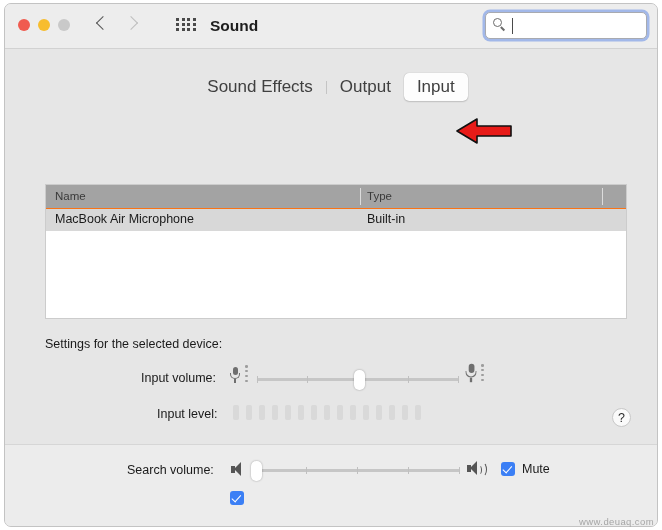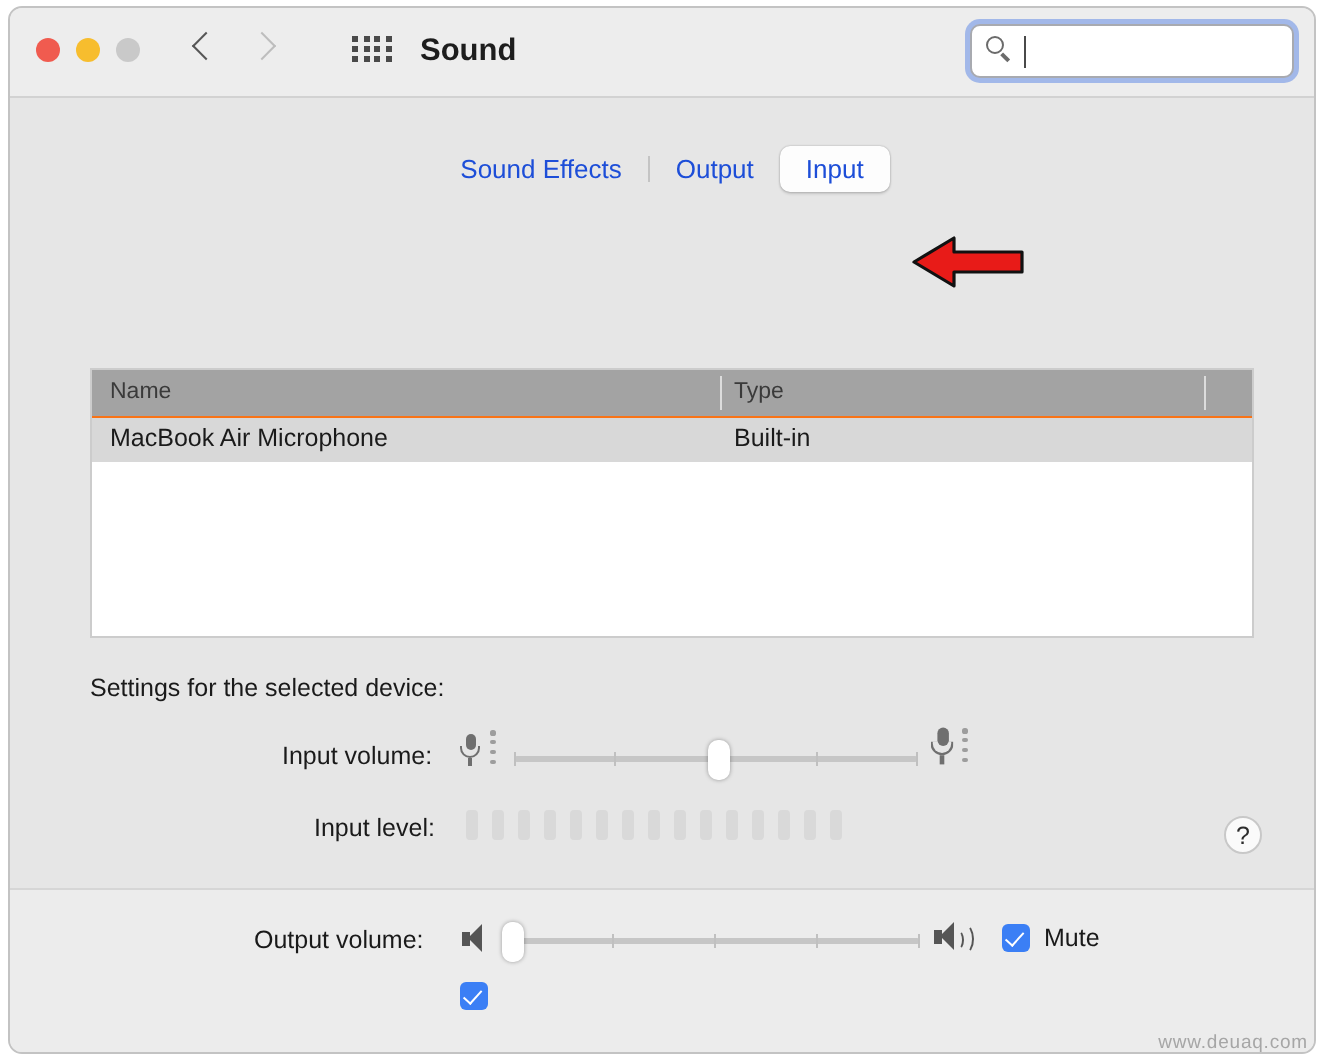--- a/index.html
+++ b/index.html
@@ -165,22 +165,22 @@
   }
   .tabbar {
     position: absolute;
     left: 0; right: 0;
     top: 24px;
     display: flex;
     justify-content: center;
     align-items: center;
   }
   .tab {
-    font-size: 13px;
-    color: #1d4ed8;
+    font-size: 17px;
+    color: #404040;
     padding: 4px 13px;
     border-radius: 5px;
     position: relative;
   }
   .tab.active {
     background: #fdfdfd;
     box-shadow: 0 0 1px rgba(0,0,0,0.3), 0 1px 1.5px rgba(0,0,0,0.14);
   }
   .tab-sep {
     width: 1px;
@@ -530,21 +530,21 @@
         <i></i>
         <i></i>
         <i></i>
         <i></i>
     </span>
 
     <div class="help-btn">?</div>
   </div>
 
   <div class="footer">
-    <div class="section-label" style="left:122px; top:18px;">Output volume:</div>
+    <div class="section-label" style="left:122px; top:18px;">Search volume:</div>
 
     <span class="speaker" style="left:226px; top:17px;">
       <span class="body"></span>
         <span class="cone"></span>
     </span>
 
     <span class="slider-track" style="left:250px; top:24px; width:205px;"></span>
     <span class="tick" style="left:250px; top:22px;"></span>
     <span class="tick" style="left:301px; top:22px;"></span>
     <span class="tick" style="left:352px; top:22px;"></span>

